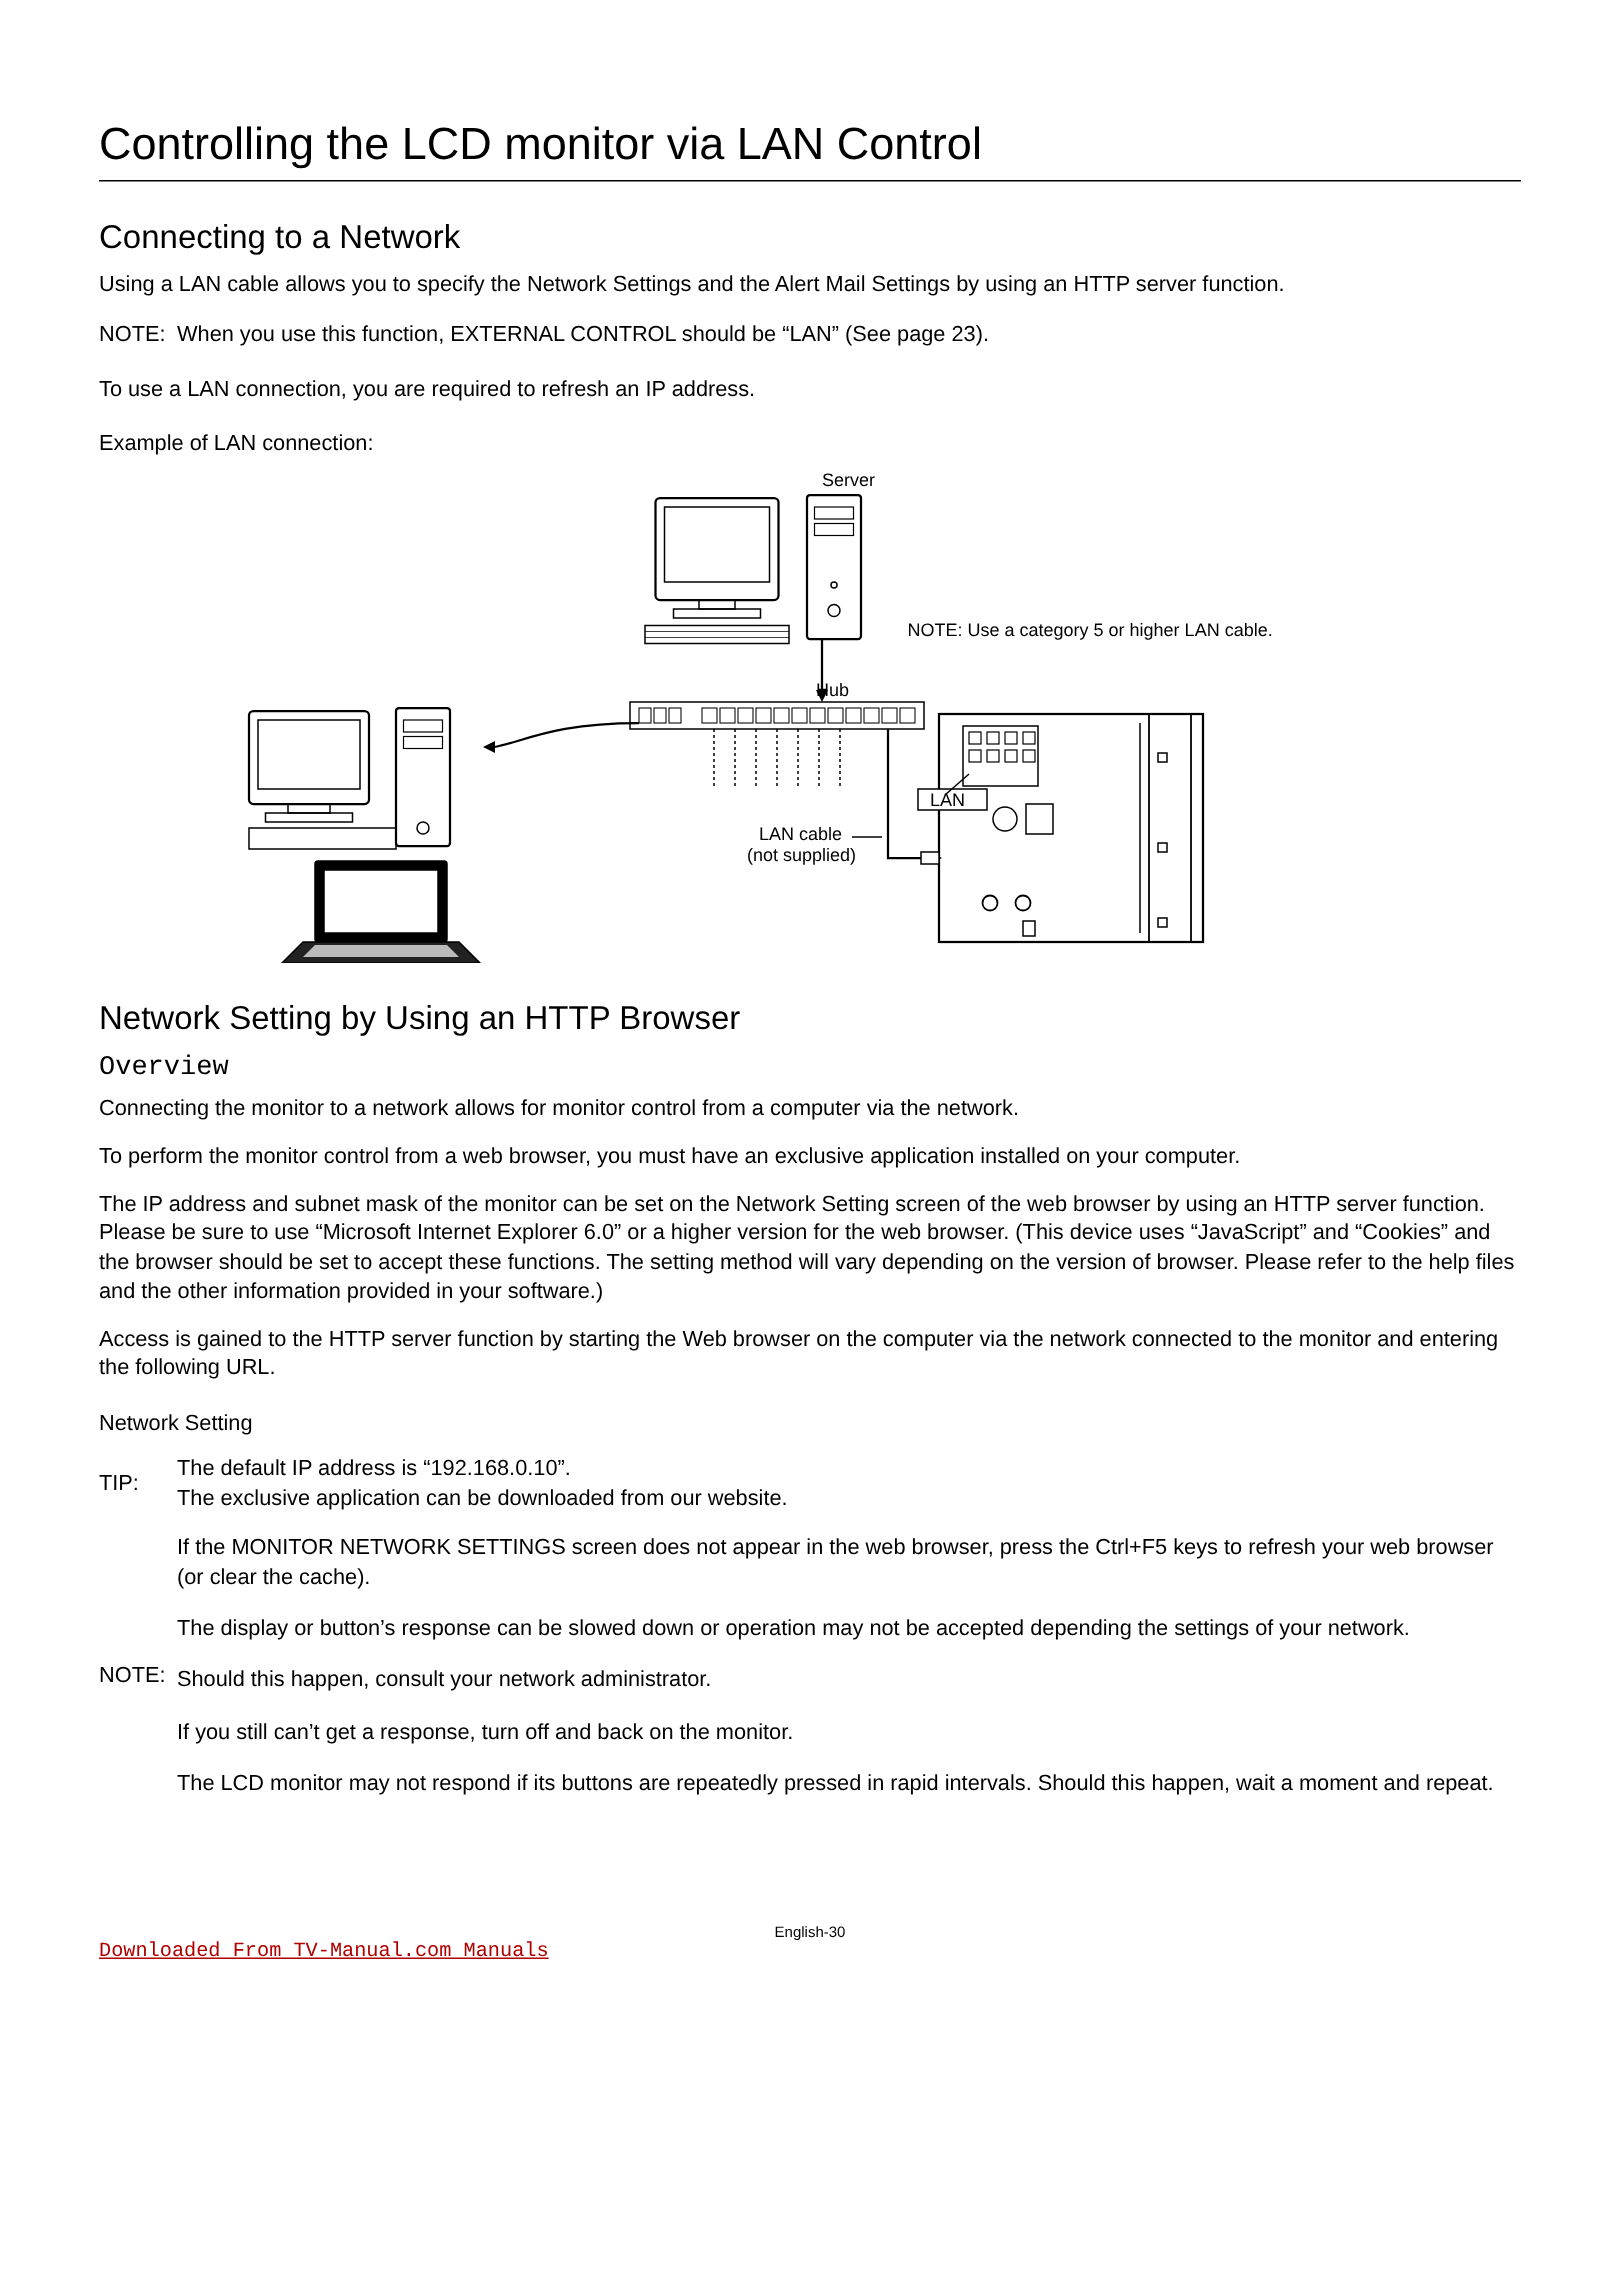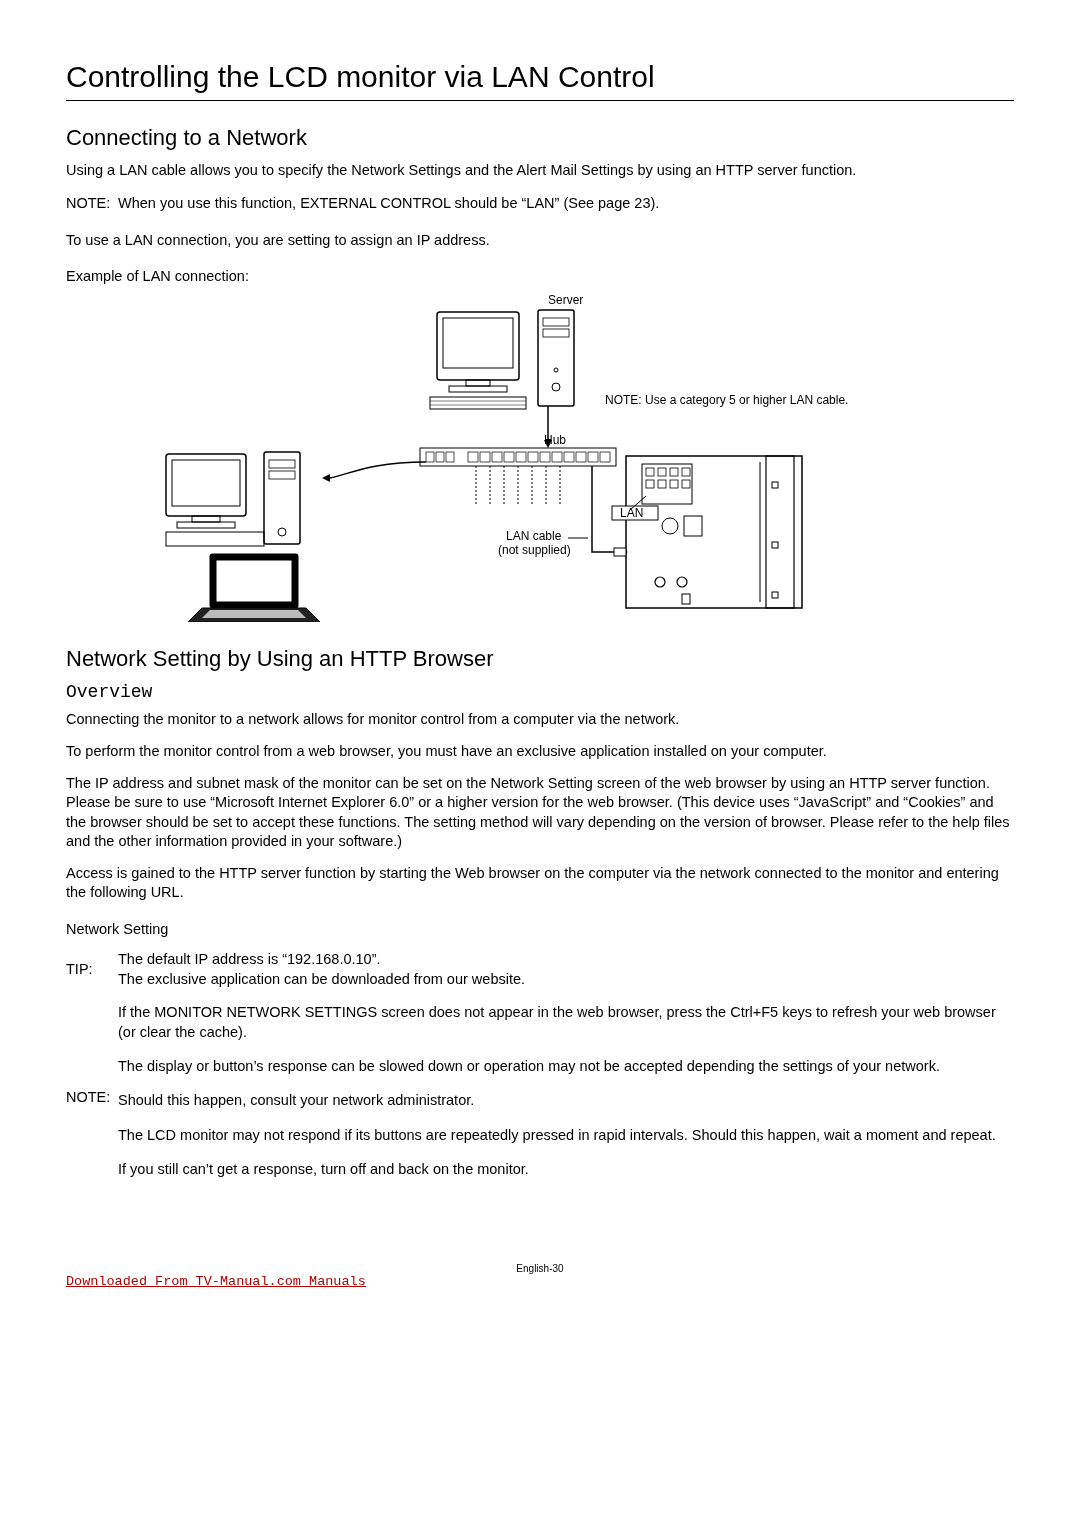--- a/index.html
+++ b/index.html
@@ -4,21 +4,21 @@
 <style>
   body {
     background: #fff;
     font-family: Arial, Helvetica, sans-serif;
     color: #000;
     margin: 0;
     padding: 0;
     width: 1080px;
   }
   .page {
-    padding: 60px 66px 30px 66px;
+    padding: 80px 66px 30px 66px;
   }
   h1 {
     font-size: 30px;
     font-weight: normal;
     margin: 0 0 4px 0;
     padding-bottom: 6px;
     border-bottom: 1px solid #000;
   }
   h2 {
     font-size: 22px;
@@ -98,21 +98,21 @@
 
   <h2>Connecting to a Network</h2>
 
   <p class="p">Using a LAN cable allows you to specify the Network Settings and the Alert Mail Settings by using an HTTP server function.</p>
 
   <div class="note-row">
     <div class="note-key">NOTE:</div>
     <div class="note-val">When you use this function, EXTERNAL CONTROL should be “LAN” (See page 23).</div>
   </div>
 
-  <p class="p" style="margin-top:18px">To use a LAN connection, you are setting to assign an IP address.</p>
+  <p class="p" style="margin-top:18px">To use a LAN connection, you are required to refresh an IP address.</p>
 
   <p class="bold-label">Example of LAN connection:</p>
 
   <div class="diagram-wrap">
     <svg width="820" height="330" viewBox="0 0 820 330">
 
       <g>
 
         <rect x="307" y="20" width="82" height="68" fill="none" stroke="#000" stroke-width="1.5" rx="3"></rect>
         <rect x="313" y="26" width="70" height="50" fill="none" stroke="#000"></rect>
@@ -249,21 +249,21 @@
     <div class="note-val" style="white-space:pre-line">The default IP address is “192.168.0.10”.
 The exclusive application can be downloaded from our website.</div>
   </div>
 
   <div class="note-row">
     <div class="note-key">NOTE:</div>
     <div class="note-val">
       <p>If the MONITOR NETWORK SETTINGS screen does not appear in the web browser, press the Ctrl+F5 keys to refresh your web browser (or clear the cache).</p>
       <p>The display or button’s response can be slowed down or operation may not be accepted depending the settings of your network.</p>
       <p>Should this happen, consult your network administrator.</p>
+      <p>If you still can’t get a response, turn off and back on the monitor.</p>
       <p>The LCD monitor may not respond if its buttons are repeatedly pressed in rapid intervals. Should this happen, wait a moment and repeat.</p>
-      <p>If you still can’t get a response, turn off and back on the monitor.</p>
     </div>
   </div>
 
   <div class="footer">English-30</div>
   <a class="dl-link">Downloaded From TV-Manual.com Manuals</a>
 
 </div>
 
 </body></html>

